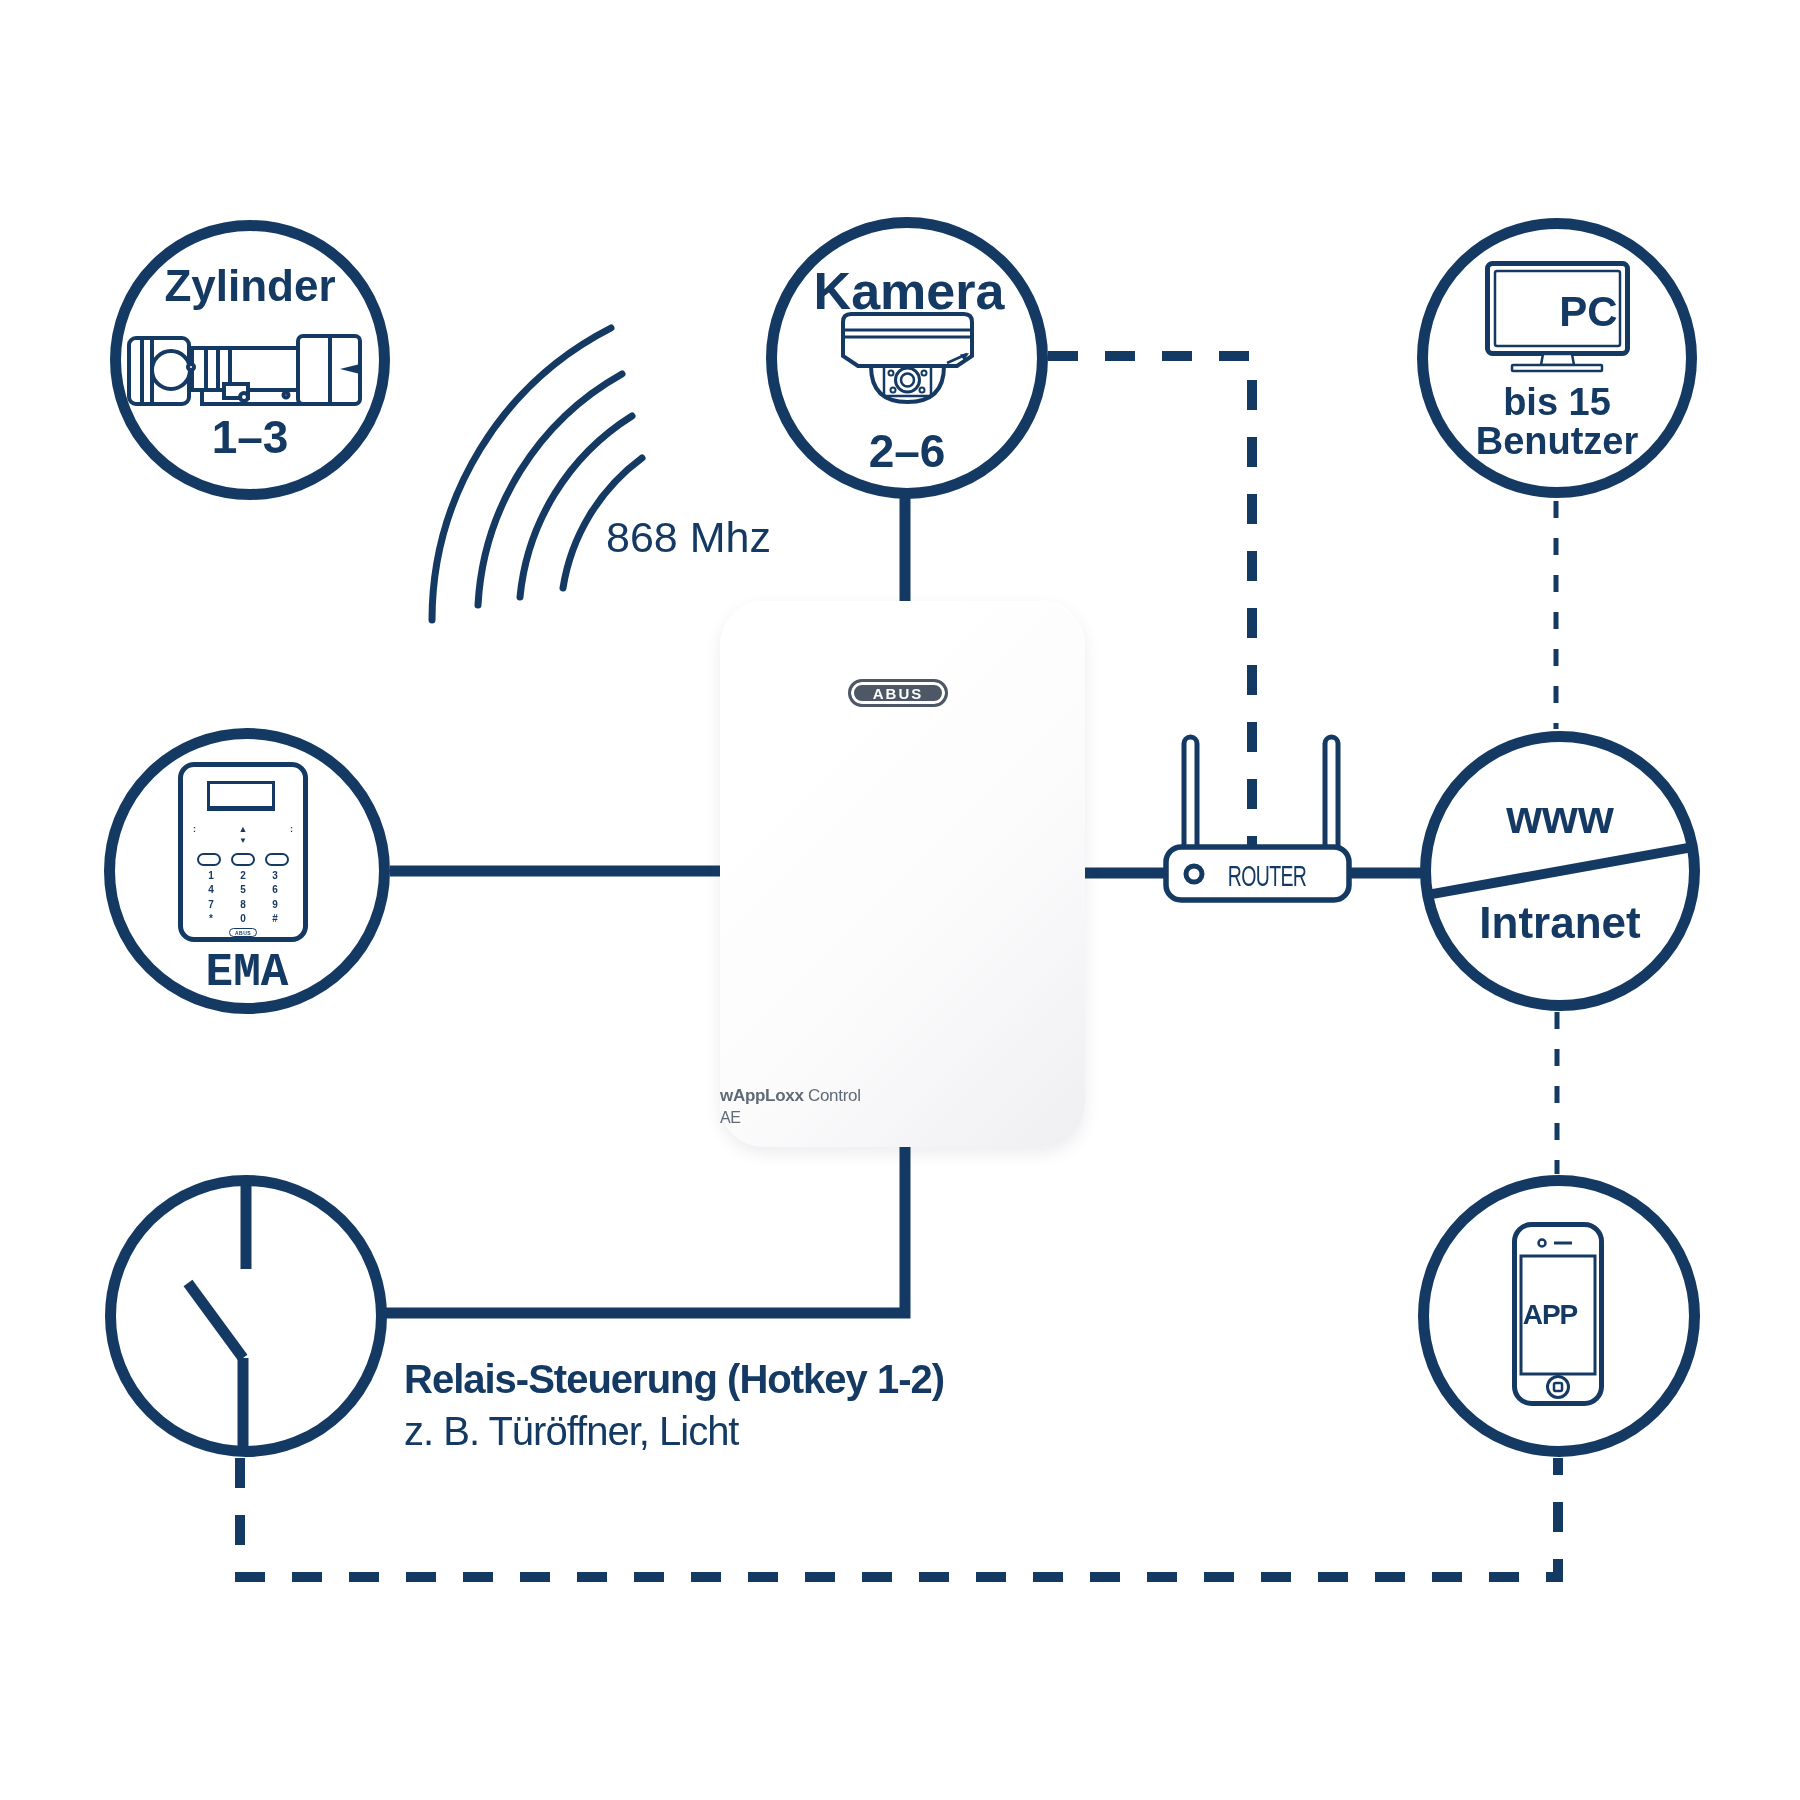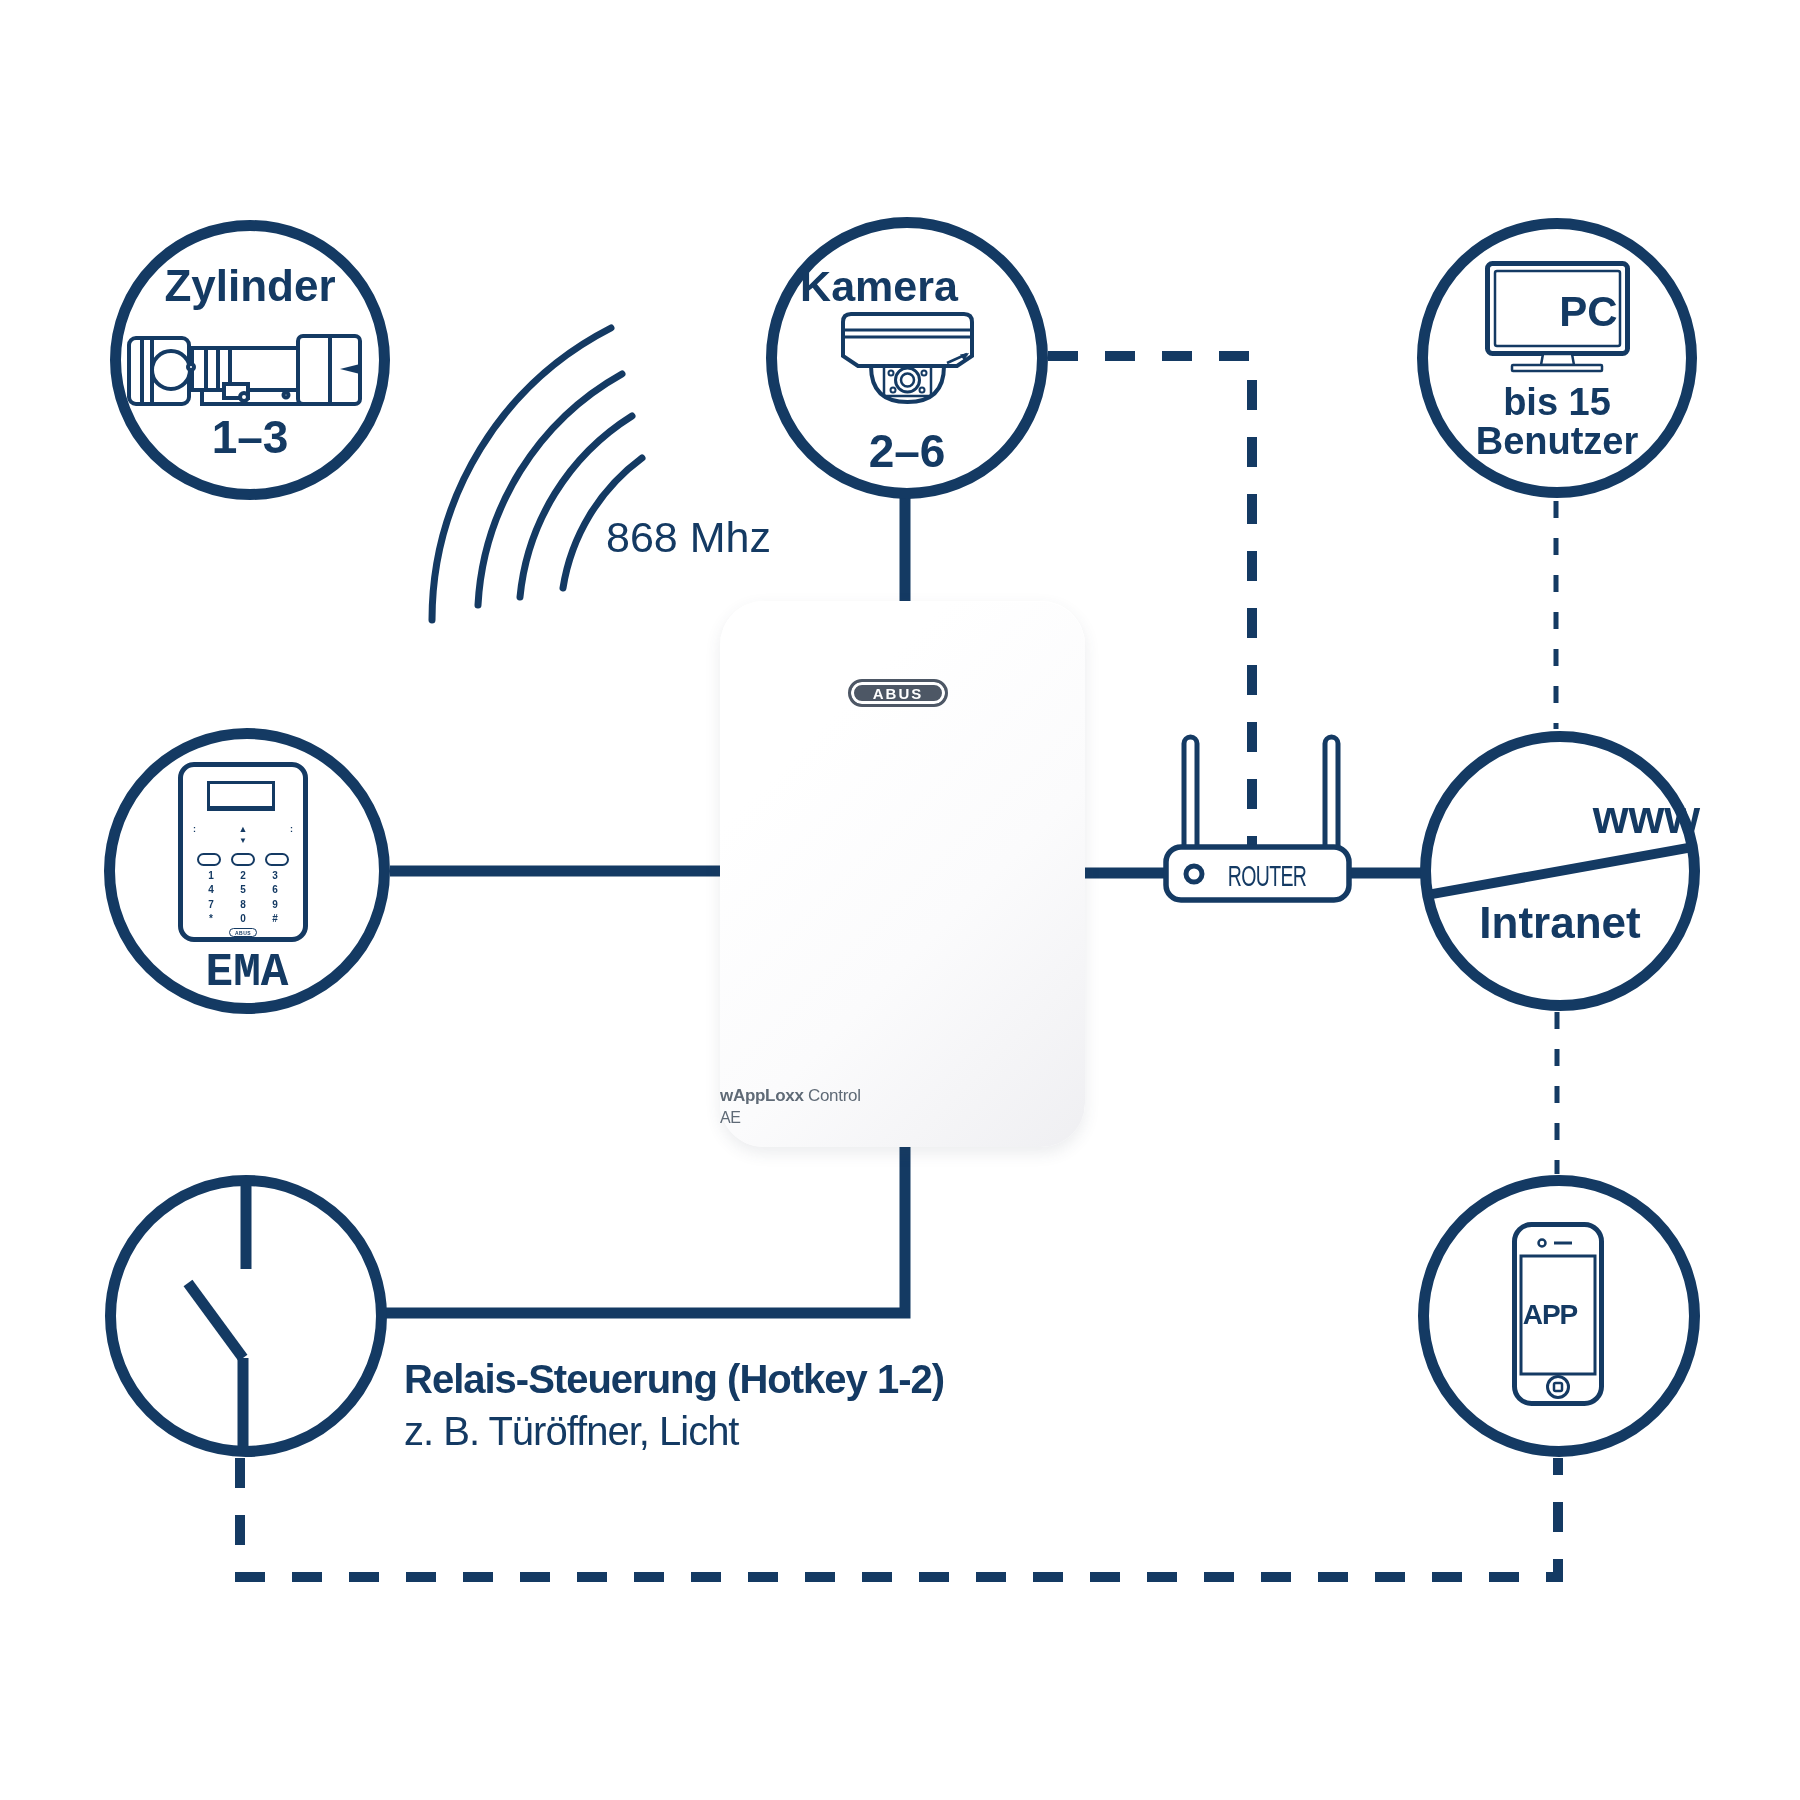--- a/index.html
+++ b/index.html
@@ -180,30 +180,30 @@
     <span>*</span>
     <span>0</span>
     <span>#</span>
   </div>
   <div class="kp-brand">ABUS</div>
 </div>
 
 <div class="lbl" style="left:110px;width:280px;top:262px;font-size:44px;">Zylinder</div>
 <div class="lbl" style="left:110px;width:280px;top:412px;font-size:46px;">1–3</div>
 
-<div class="lbl" style="left:738px;width:282px;top:263px;font-size:43px;">Kamera</div>
+<div class="lbl" style="left:768px;width:282px;top:263px;font-size:52px;">Kamera</div>
 <div class="lbl" style="left:766px;width:282px;top:426px;font-size:46px;">2–6</div>
 
 <div class="lbl" style="left:1485px;width:145px;top:289px;font-size:42px;padding-left:31px;">PC</div>
 <div class="lbl" style="left:1417px;width:280px;top:382px;font-size:38px;">bis 15</div>
 <div class="lbl" style="left:1417px;width:280px;top:421px;font-size:38px;text-align:center;">Benutzer</div>
 
 <div class="lbl" style="left:104px;width:286px;top:948px;font-size:46px;font-family:Liberation Mono, monospace;">EMA</div>
 
-<div class="lbl" style="left:1420px;width:280px;top:792px;font-size:46px;text-align:right;">www</div>
+<div class="lbl" style="left:1420px;width:280px;top:792px;font-size:46px;">www</div>
 <div class="lbl" style="left:1420px;width:280px;top:899px;font-size:44px;">Intranet</div>
 
 <div class="lbl" style="left:1512px;width:76px;top:1300px;font-size:28px;letter-spacing:-1px;">APP</div>
 
 <div class="lbl" style="left:606px;top:514px;font-size:43px;font-weight:400;">868 Mhz</div>
 
 <div class="lbl" style="left:404px;top:1357px;font-size:40px;font-weight:700;letter-spacing:-1px;text-align:left;">Relais-Steuerung (Hotkey 1-2)</div>
 <div class="lbl" style="left:404px;top:1409px;font-size:40px;font-weight:400;letter-spacing:-1px;text-align:left;">z. B. Türöffner, Licht</div>
 
 <div class="lbl" style="left:1197px;width:140px;top:859px;font-size:30px;font-weight:400;letter-spacing:-1px;

